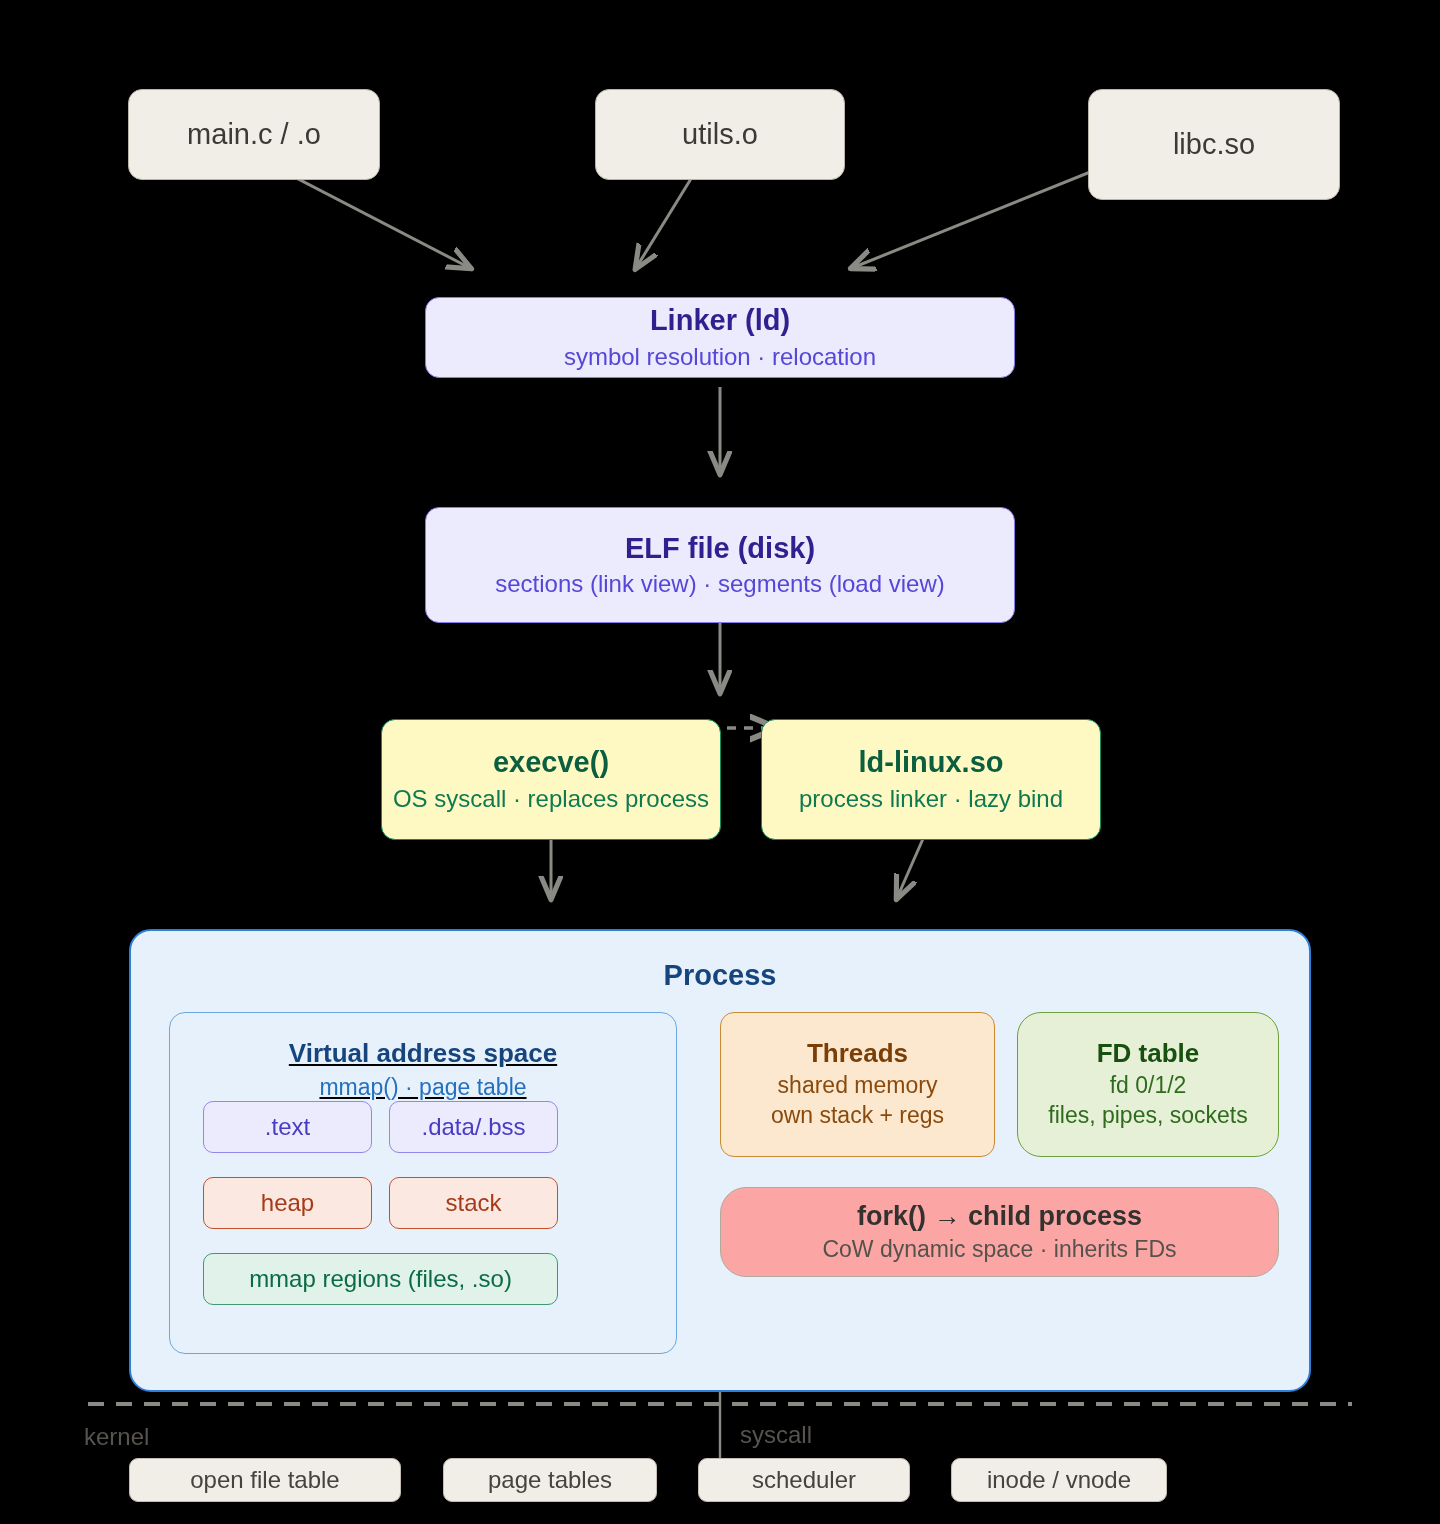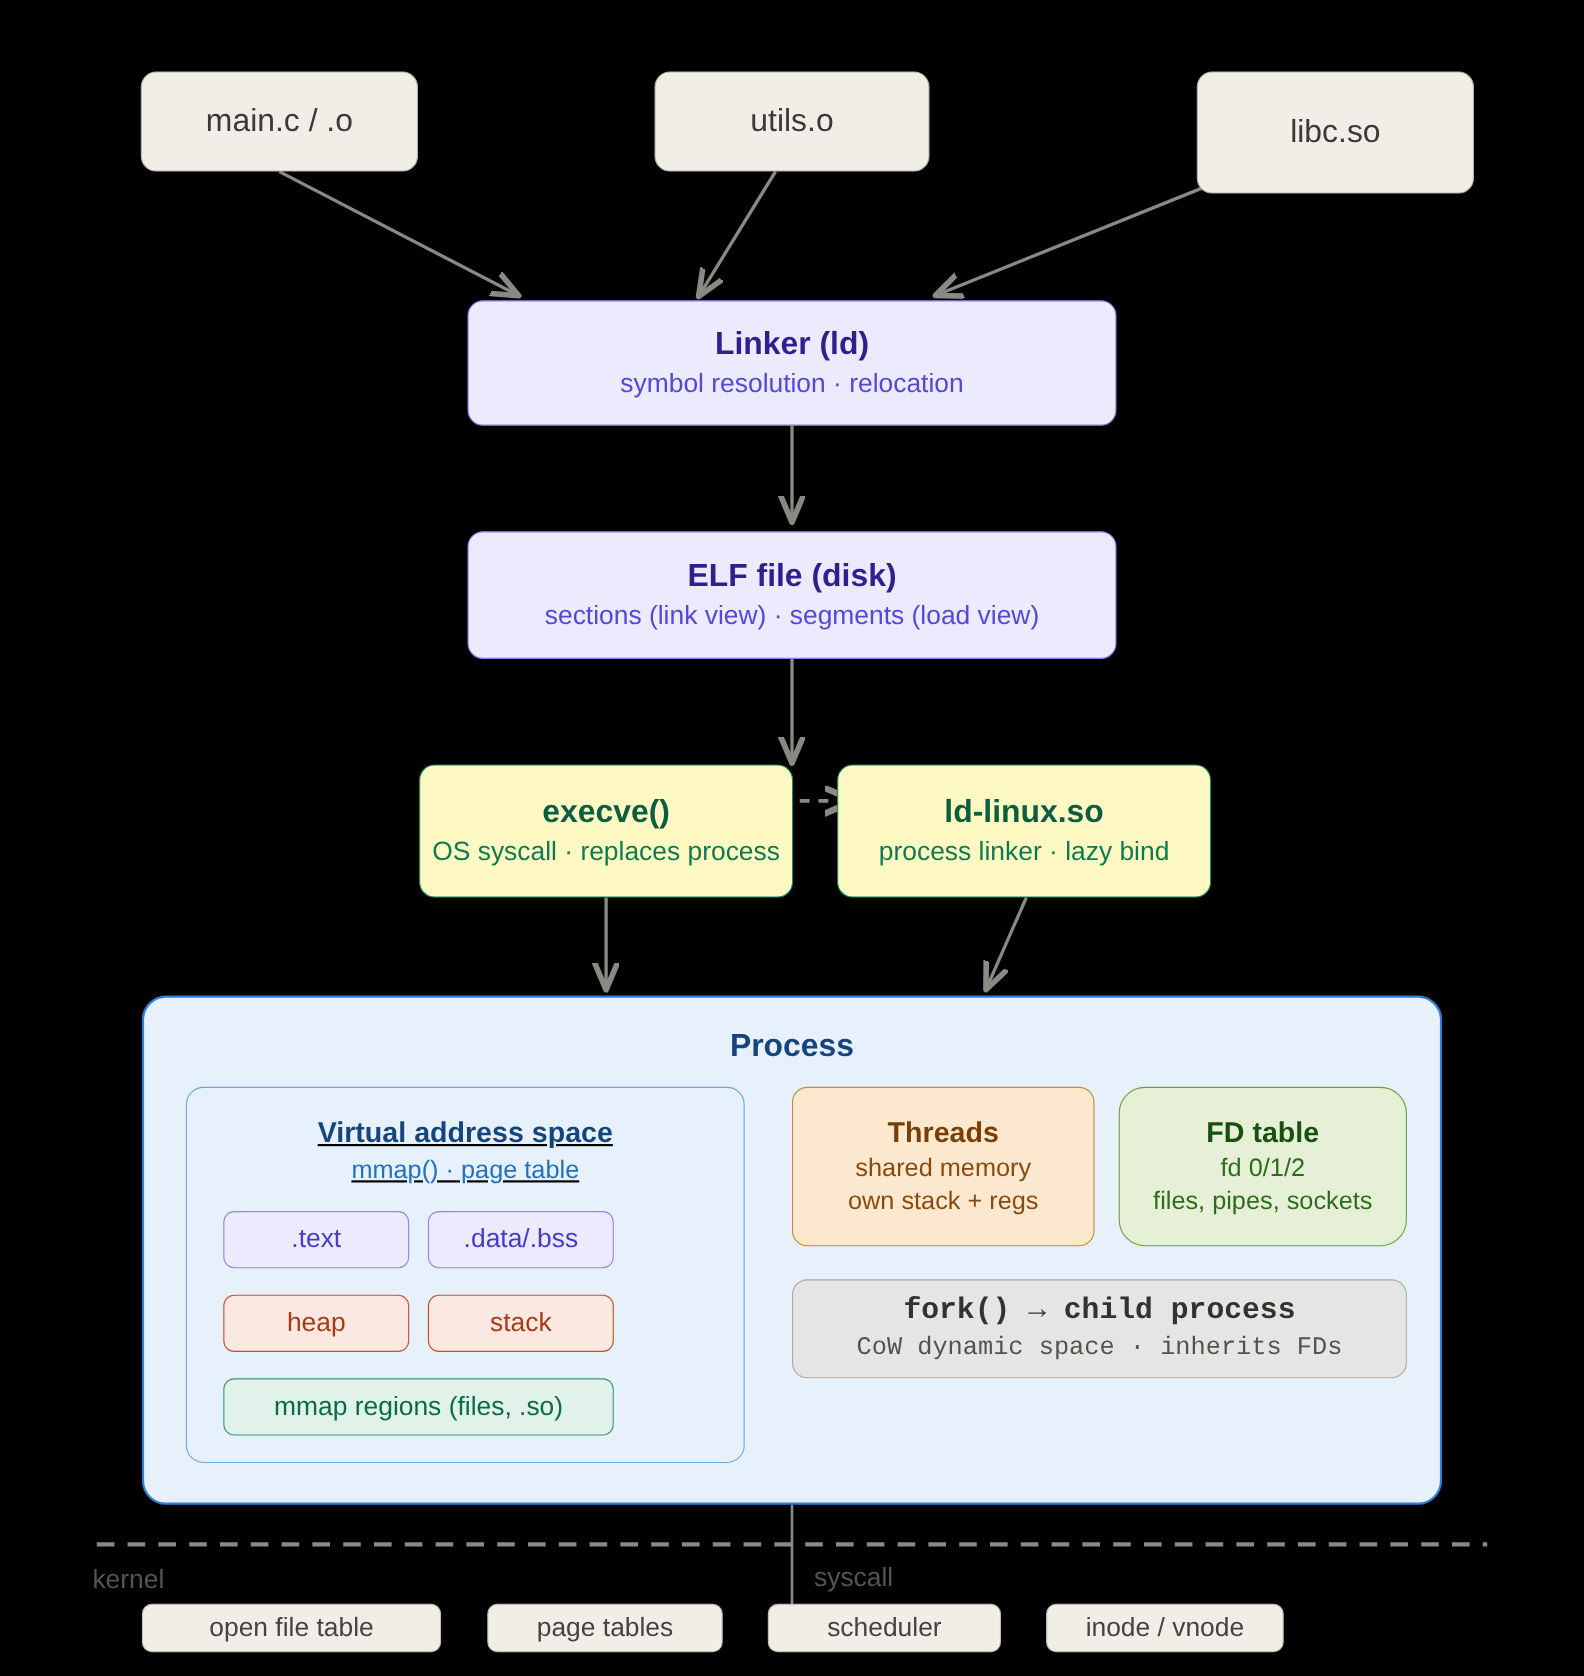--- a/index.html
+++ b/index.html
@@ -32,20 +32,21 @@
   }
   .node {
     position: absolute;
     box-sizing: border-box;
     display: flex;
     flex-direction: column;
     align-items: center;
     justify-content: center;
     text-align: center;
     z-index: 2;
+    margin-top: 24px;
   }
   .title {
     font-weight: bold;
     line-height: 1.15;
     white-space: nowrap;
   }
   .sub {
     line-height: 1.18;
     white-space: nowrap;
   }
@@ -151,24 +152,23 @@
     font-size: 26px;
     color: #17500f;
   }
   .fd-box .sub {
     font-size: 23px;
     color: #2f6b1d;
     margin-top: 3px;
   }
 
   .fork-box {
-    background: #e5e5e5;
+    background: #fca5a5;
     border: 1.3px solid #b0aa9c;
-    border-radius: 14px;
-    font-family: Liberation Mono, monospace;
+    border-radius: 26px;
   }
   .fork-box .title {
     font-size: 27px;
     color: #34322e;
   }
   .fork-box .sub {
     font-size: 23px;
     color: #55524c;
     margin-top: 4px;
   }
@@ -252,21 +252,21 @@
   <div class="node file-box" style="left:128px; top:65px; width:252px; height:91px;">
     <div class="title">main.c / .o</div>
   </div>
   <div class="node file-box" style="left:595px; top:65px; width:250px; height:91px;">
     <div class="title">utils.o</div>
   </div>
   <div class="node file-box" style="left:1088px; top:65px; width:252px; height:111px;">
     <div class="title">libc.so</div>
   </div>
 
-  <div class="node lav-box" style="left:425px; top:273px; width:590px; height:114px;">
+  <div class="node lav-box" style="left:425px; top:273px; width:590px; height:81px;">
     <div class="title">Linker (ld)</div>
     <div class="sub">symbol resolution · relocation</div>
   </div>
 
   <div class="node lav-box" style="left:425px; top:483px; width:590px; height:116px;">
     <div class="title">ELF file (disk)</div>
     <div class="sub">sections (link view) · segments (load view)</div>
   </div>
 
   <div class="node grn-box" style="left:381px; top:695px; width:340px; height:121px;">

